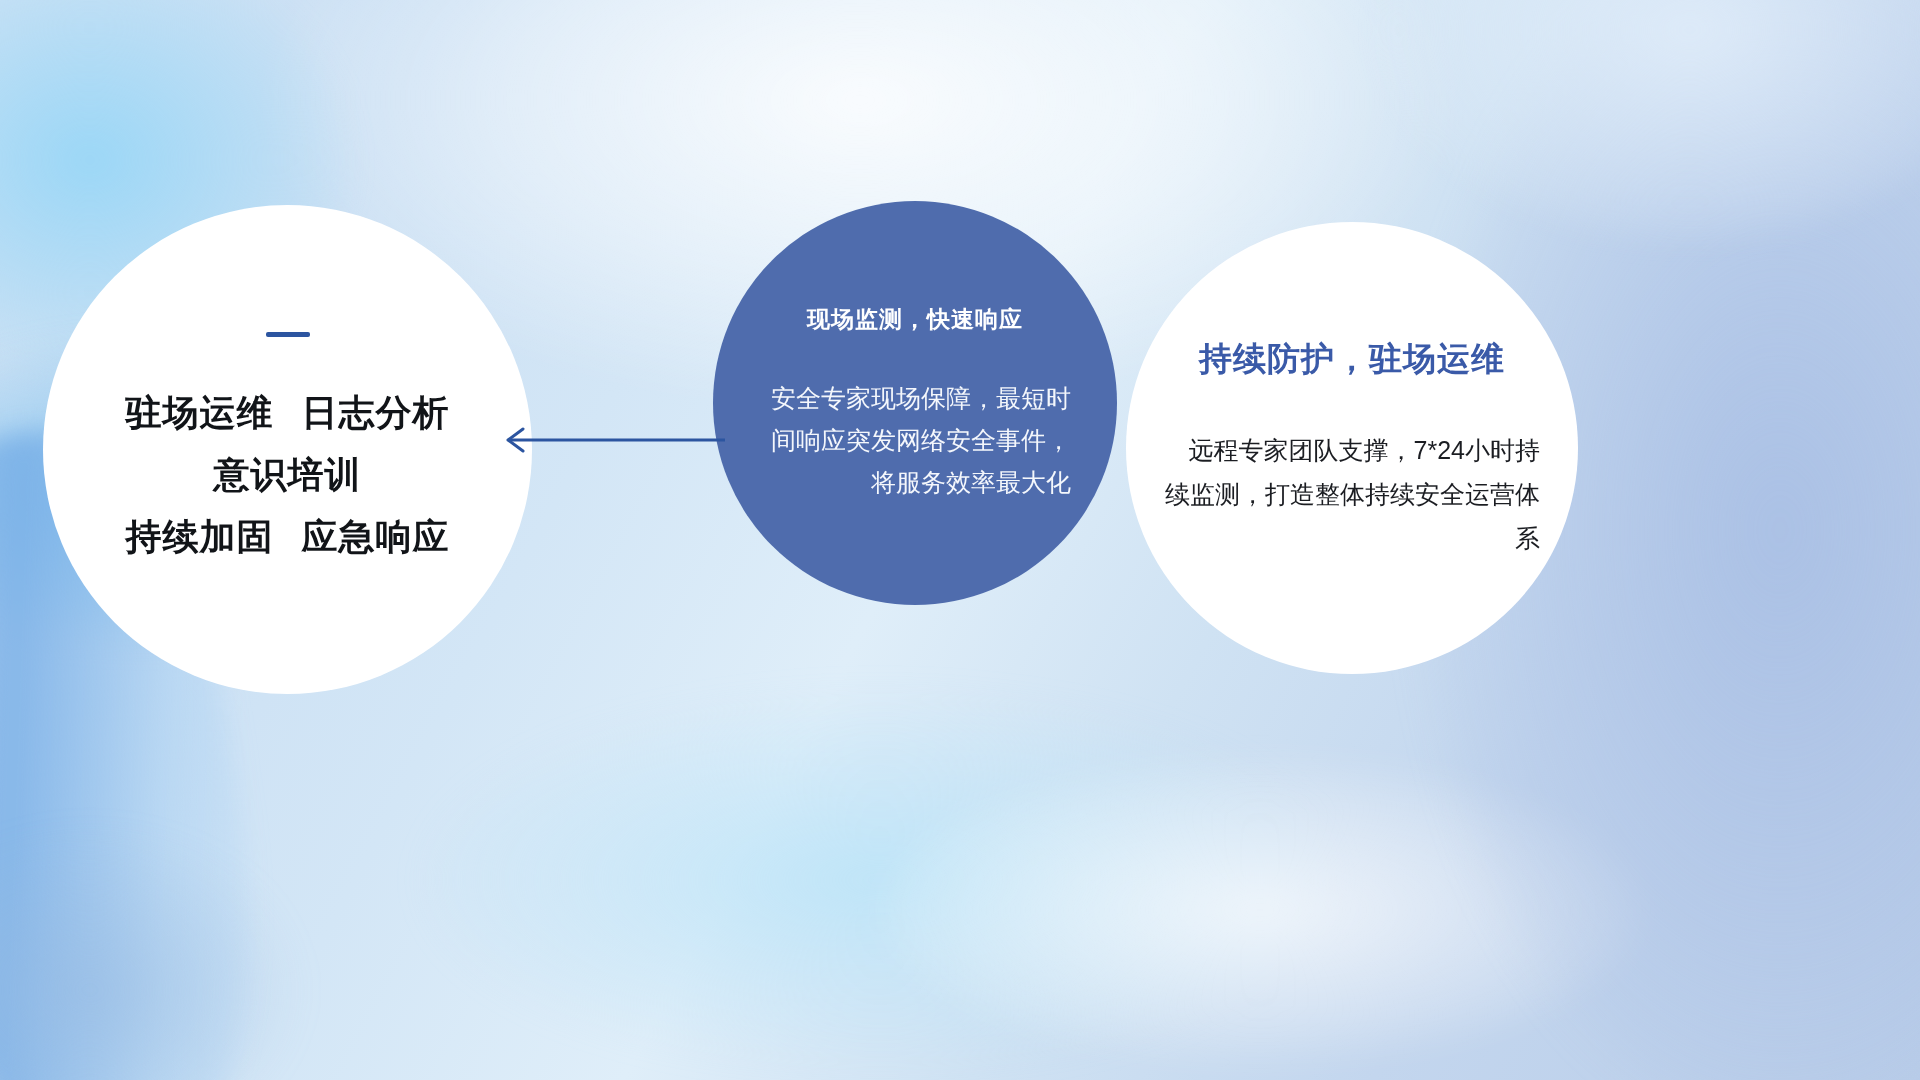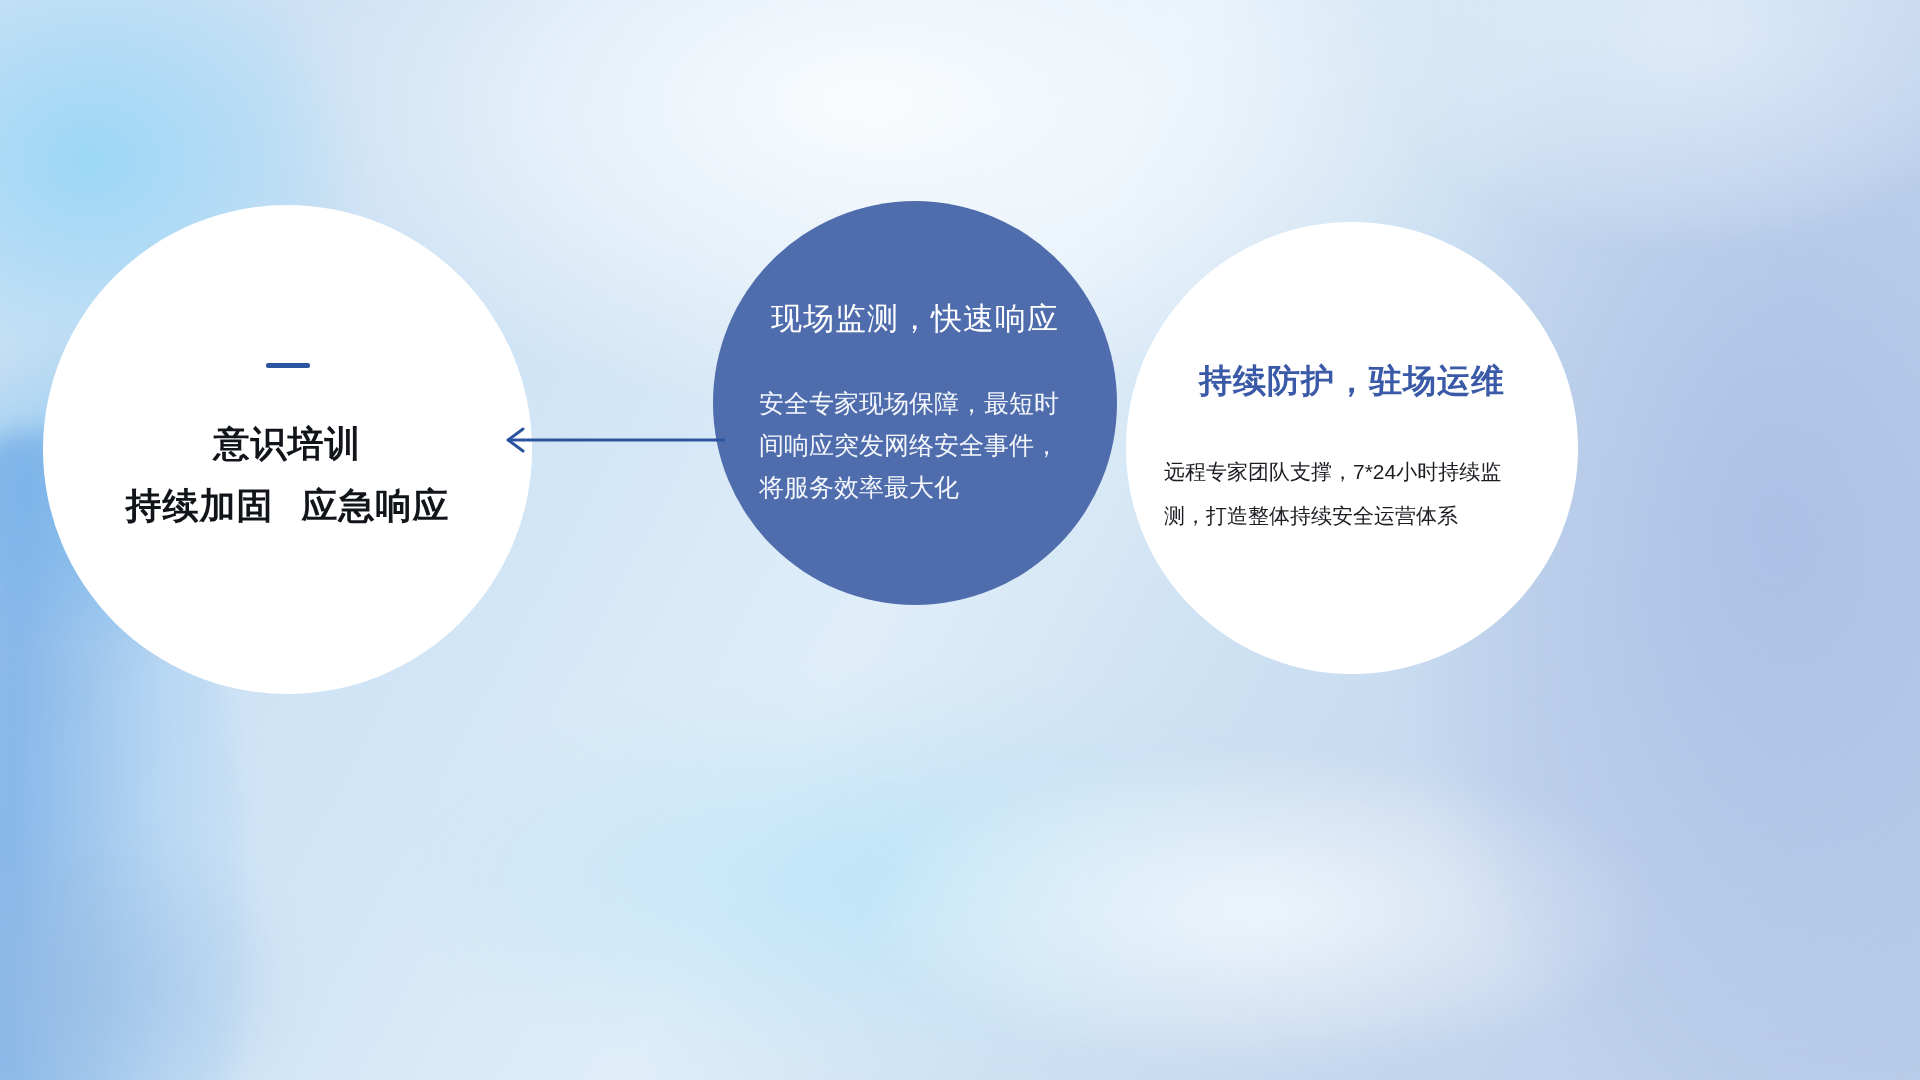--- a/index.html
+++ b/index.html
@@ -133,47 +133,47 @@
   #circle-right .heading{
     color:#3a5aa8;
     font-weight:bold;
     font-size:33px;
     letter-spacing:1px;
     margin-bottom:46px;
     white-space:nowrap;
   }
   #circle-right .body{
     color:#1b1d22;
-    font-size:21px;
+    font-size:25px;
     line-height:44px;
     width:376px;
-    text-align:left;
+    text-align:right;
   }
 
   
   #circle-mid{
     left:713px; top:201px;
     width:404px; height:404px;
     background:#4f6cad;
     z-index:5;
   }
   #circle-mid .heading{
     color:#ffffff;
-    font-weight:normal;
-    font-size:31px;
+    font-weight:bold;
+    font-size:23px;
     letter-spacing:1px;
     margin-bottom:42px;
     white-space:nowrap;
   }
   #circle-mid .body{
     color:#f4f7fc;
     font-size:25px;
     line-height:42px;
     width:312px;
-    text-align:left;
+    text-align:right;
   }
 
   
   #arrow{
     position:absolute;
     left:497px; top:424px;
     width:228px; height:32px;
     z-index:6;
   }
 </style>
@@ -189,20 +189,23 @@
   <div class="bg-glow glow-cyanB"></div>
   <div class="bg-glow glow-whiteB"></div>
   <div class="bg-glow glow-rightDeep"></div>
   <div class="bg-glow glow-topRight"></div>
   <div class="bg-glow glow-cornerBL"></div>
 
   <div class="circle" id="circle-left">
     <div class="dash"></div>
     <div class="lines">
       <div>
+        <span>驻场运维</span><span class="gap"></span><span>日志分析</span>
+      </div>
+      <div>
         <span>意识培训</span>
       </div>
       <div>
         <span>持续加固</span><span class="gap"></span><span>应急响应</span>
       </div>
     </div>
   </div>
 
   <div class="circle" id="circle-right">
     <div class="heading">持续防护，驻场运维</div>

